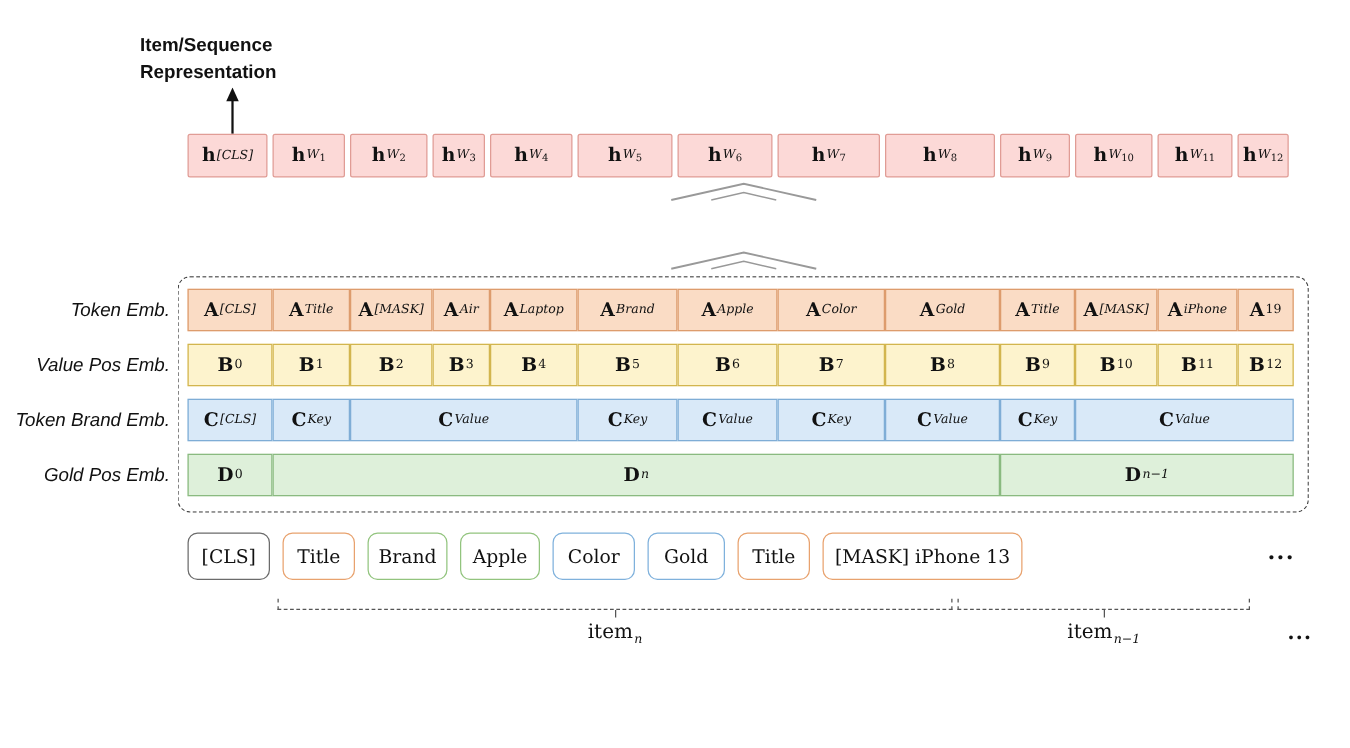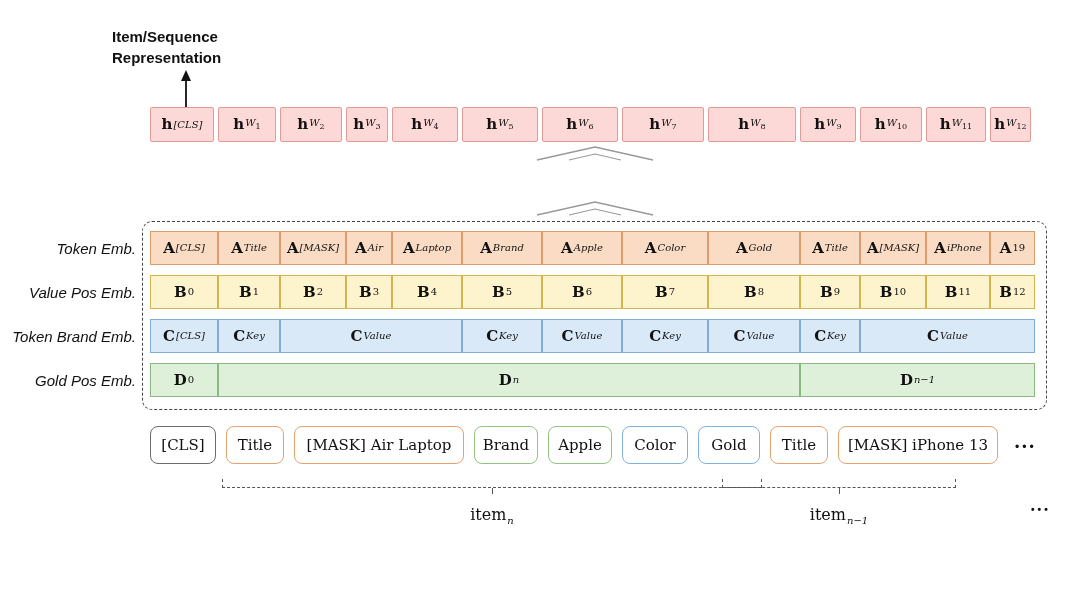--- a/index.html
+++ b/index.html
@@ -43,25 +43,25 @@
   .replabel{position:absolute;left:112px;top:26px;
         font-family:"Liberation Sans",sans-serif;font-weight:bold;
         font-size:15px;line-height:21px;}
 
   .arrow-up{position:absolute;left:176px;top:70px;}
   .chev{position:absolute;left:533px;}
   #chev1{top:144px;} #chev2{top:199px;}
 
   .brace{position:absolute;top:479px;}
   #brace-n{left:222px;width:540px;}
-  #brace-prev{left:722px;width:234px;}
+  #brace-prev{left:766px;width:234px;}
   .brace-line{height:9px;border-left:1.3px dashed #555;border-right:1.3px dashed #555;
         border-bottom:1.3px dashed #555;box-sizing:border-box;}
   .brace-tick{width:0;height:6px;border-left:1.3px dashed #555;margin:0 auto;}
-  .brace-label{text-align:center;font-size:16px;margin-top:11px;}
+  .brace-label{text-align:center;font-size:16px;margin-top:1px;}
   .brace-label sub i{font-style:italic;}
 
   .dots-tokens{position:absolute;left:1014px;top:431px;font-weight:bold;
         font-size:18px;letter-spacing:1px;}
   .dots-items{position:absolute;left:1030px;top:496px;font-weight:bold;
         font-size:16px;letter-spacing:1px;}
 
   .caption{position:absolute;left:0;top:555px;width:900px;text-align:center;
         font-family:"Liberation Sans",sans-serif;font-weight:bold;font-size:17px;}
 </style>
@@ -309,21 +309,20 @@
       </div>
       <div class="cell" style="flex: 0 0 235px;">
         <b>D</b>
         <sub><i>n−1</i></sub>
       </div>
     </div>
 
   <div class="row" id="row-tokens" style="gap: 10px;">
       <div class="cell" style="flex: 0 0 66px; border-color: rgb(107, 107, 107);">[CLS]</div>
       <div class="cell" style="flex: 0 0 58px; border-color: rgb(232, 162, 110);">Title</div>
-      <div class="cell" style="flex: 0 0 170px; border-color: rgb(232, 162, 110);">[MASK] Air Laptop</div>
       <div class="cell" style="flex: 0 0 64px; border-color: rgb(146, 196, 126);">Brand</div>
       <div class="cell" style="flex: 0 0 64px; border-color: rgb(146, 196, 126);">Apple</div>
       <div class="cell" style="flex: 0 0 66px; border-color: rgb(127, 177, 220);">Color</div>
       <div class="cell" style="flex: 0 0 62px; border-color: rgb(127, 177, 220);">Gold</div>
       <div class="cell" style="flex: 0 0 58px; border-color: rgb(232, 162, 110);">Title</div>
       <div class="cell" style="flex: 0 0 160px; border-color: rgb(232, 162, 110);">[MASK] iPhone 13</div>
     </div>
   <div class="dots-tokens">...</div>
 
   <div class="brace" id="brace-n">

